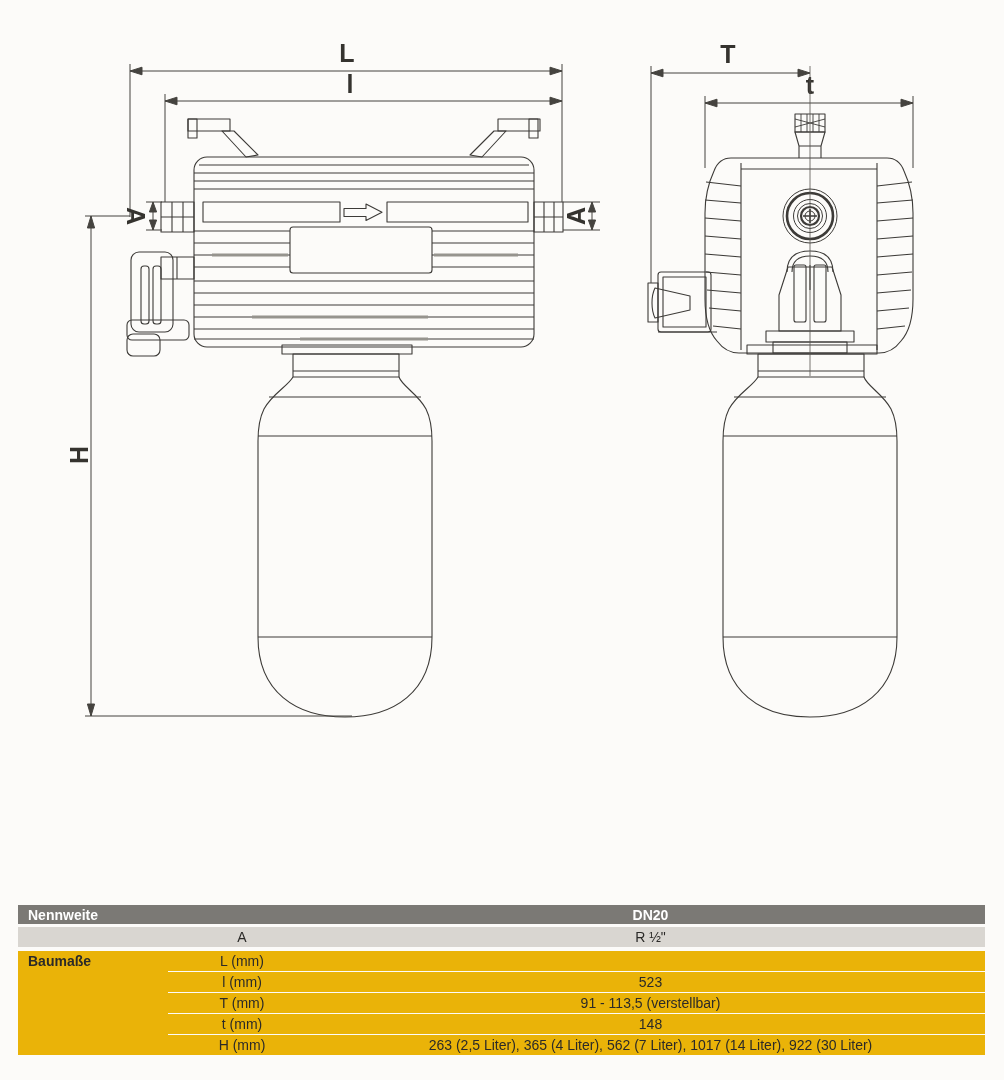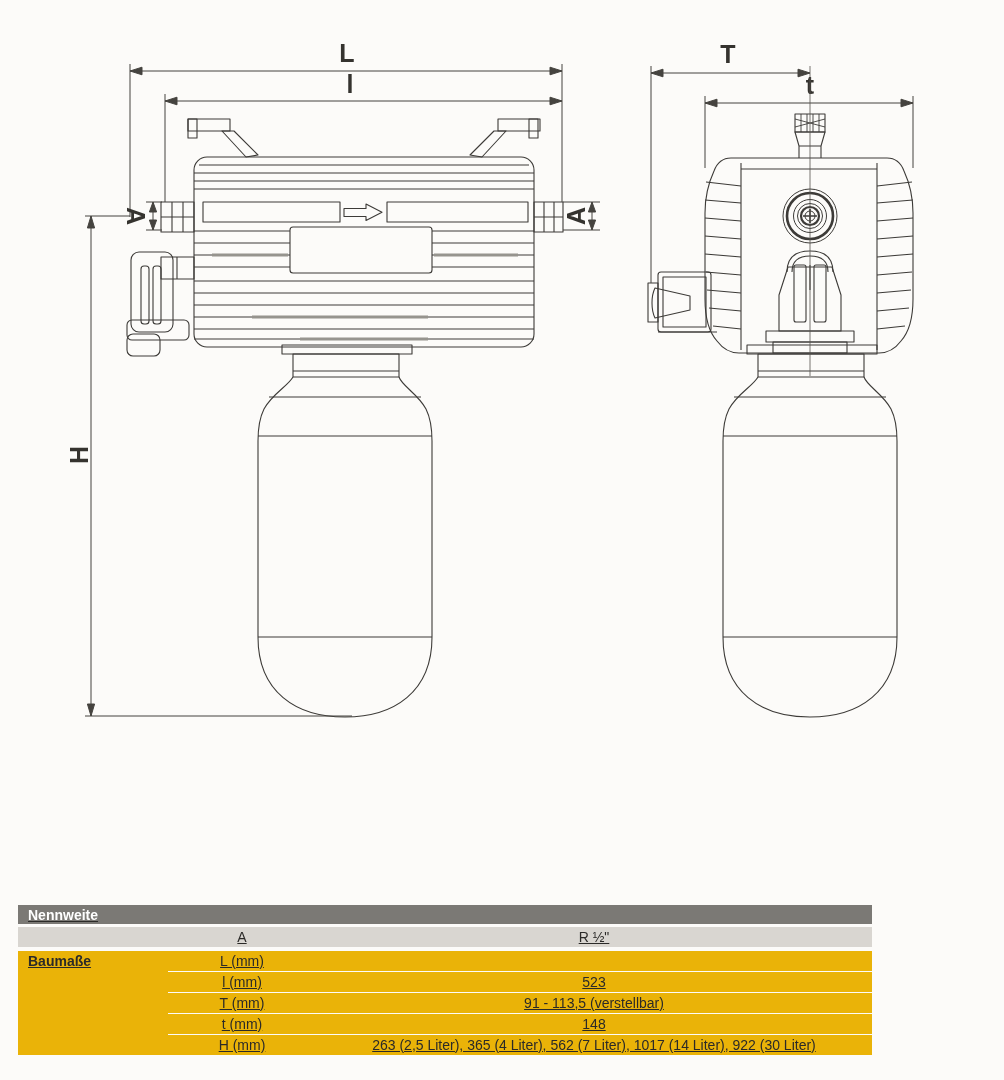--- a/index.html
+++ b/index.html
@@ -1,21 +1,21 @@
 <!DOCTYPE html>
 <html><head>
 <meta charset="utf-8">
 <style>
   html,body{margin:0;padding:0;}
   body{background:#fcfbf9;font-family:"Liberation Sans",sans-serif;}
   #page{position:relative;width:1004px;height:1080px;background:#fcfbf9;overflow:hidden;}
   #drawing{position:absolute;left:0;top:0;}
   .dim-label{font-family:"Liberation Sans",sans-serif;font-size:25px;font-weight:700;fill:#35332f;}
   
-  .spec-table{position:absolute;left:18px;top:905px;width:854px;font-size:14px;color:#2b2a28;text-decoration:underline;}
+  .spec-table{position:absolute;left:18px;top:905px;width:967px;font-size:14px;color:#2b2a28;}
   .trow{display:grid;grid-template-columns:150px 148px 1fr;align-items:center;}
   .t-head{height:19px;background:#7b7975;color:#ffffff;font-weight:700;margin-bottom:2.5px;}
   .t-rowA{height:20px;background:#d9d6d1;margin-bottom:4px;}
   .c1{padding-left:10px;text-align:left;}
   .c2,.c3{text-align:center;}
   .t-block{display:grid;grid-template-columns:150px 1fr;background:#eab308;}
   .t-section{font-weight:700;padding:2px 0 0 10px;}
   .subrow{height:20px;display:grid;grid-template-columns:148px 1fr;align-items:center;border-bottom:1.5px solid #fcfbf9;}
   .subrow:last-child{border-bottom:none;}
 </style>
@@ -186,20 +186,21 @@
     </g>
 
     <path stroke="#55534f" stroke-width="0.8" d="M810,66 V376"></path>
   </g>
 </svg>
 
   <div class="spec-table">
     <div class="trow t-head">
       <div class="c1">Nennweite</div>
       <div class="c2"></div>
+      <div class="c3">DN20</div>
     </div>
     <div class="trow t-rowA">
       <div class="c1"></div>
       <div class="c2">A</div>
       <div class="c3">R ½"</div>
     </div>
     <div class="t-block">
       <div class="t-section">Baumaße</div>
       <div class="subrows">
         <div class="subrow">

